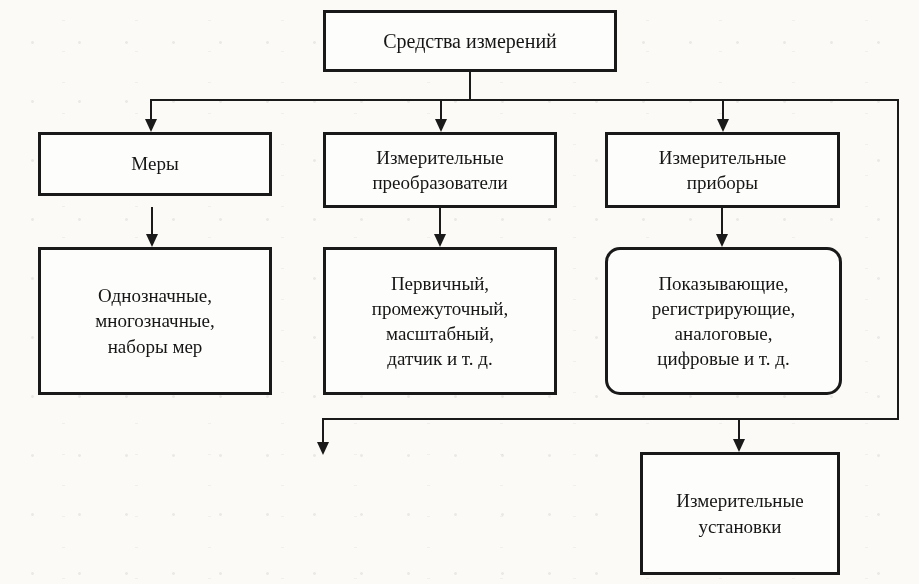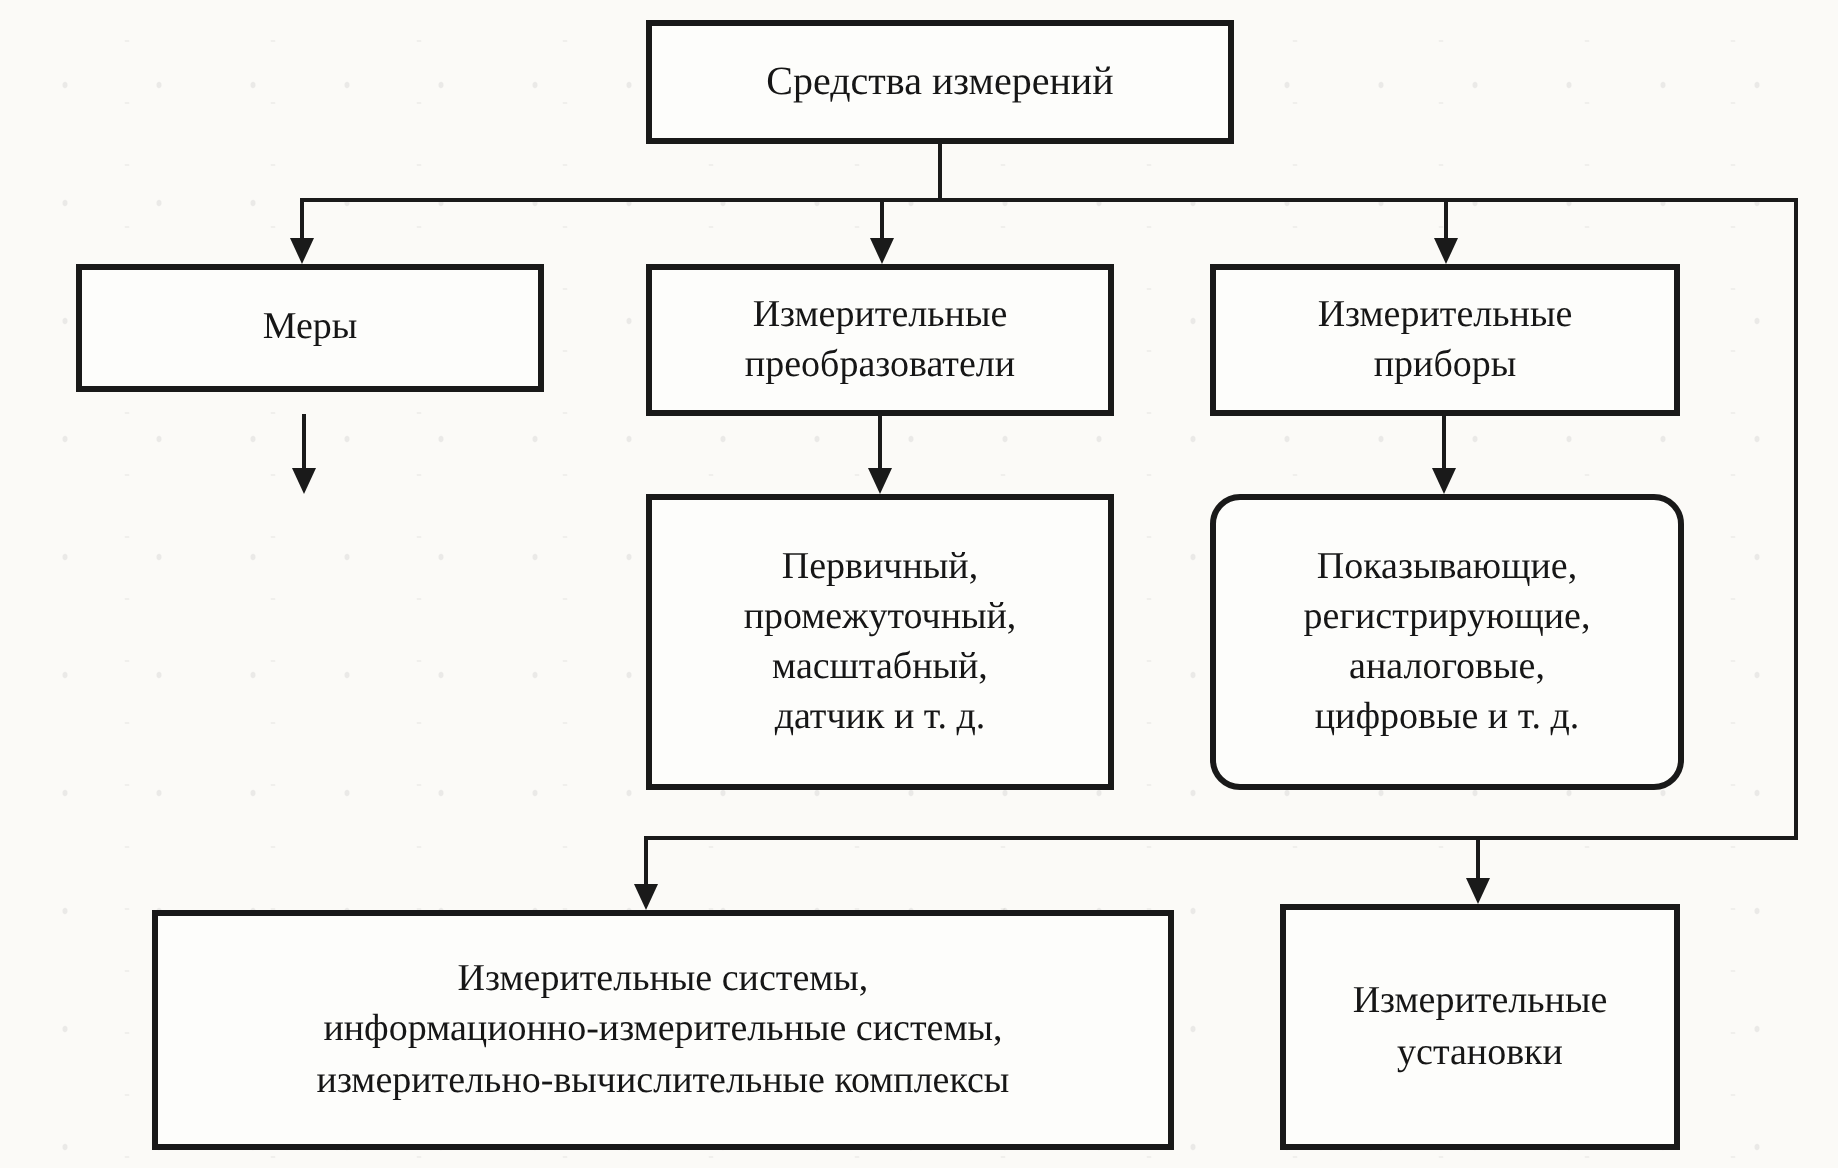--- a/index.html
+++ b/index.html
@@ -91,20 +91,25 @@
 
   <div class="line v" style="left:151px; top:207px; height:29px;"></div>
   <div class="arrow" style="left:146px; top:234px;"></div>
 
   <div class="line v" style="left:439px; top:207px; height:29px;"></div>
   <div class="arrow" style="left:434px; top:234px;"></div>
 
   <div class="line v" style="left:721px; top:207px; height:29px;"></div>
   <div class="arrow" style="left:716px; top:234px;"></div>
 
+  <div class="node" style="left:38px; top:247px; width:234px; height:148px;">
+    <span>Однозначные,
+многозначные,
+наборы мер</span>
+  </div>
   <div class="node" style="left:323px; top:247px; width:234px; height:148px;">
     <span>Первичный,
 промежуточный,
 масштабный,
 датчик и т. д.</span>
   </div>
   <div class="node" style="left:605px; top:247px; width:237px; height:148px;border-radius:15px;">
     <span>Показывающие,
 регистрирующие,
 аналоговые,
@@ -112,23 +117,18 @@
   </div>
 
   <div class="line h" style="left:322px; top:418px; width:577px;"></div>
 
   <div class="line v" style="left:322px; top:418px; height:26px;"></div>
   <div class="arrow" style="left:317px; top:442px;"></div>
 
   <div class="line v" style="left:738px; top:418px; height:23px;"></div>
   <div class="arrow" style="left:733px; top:439px;"></div>
 
-  <div class="node" style="left:76px; top:455px; width:511px; height:120px;">
-    <span>Измерительные системы,
-информационно-измерительные системы,
-измерительно-вычислительные комплексы</span>
-  </div>
   <div class="node" style="left:640px; top:452px; width:200px; height:123px;">
     <span>Измерительные
 установки</span>
   </div>
 
 </div>
 
 </body></html>

